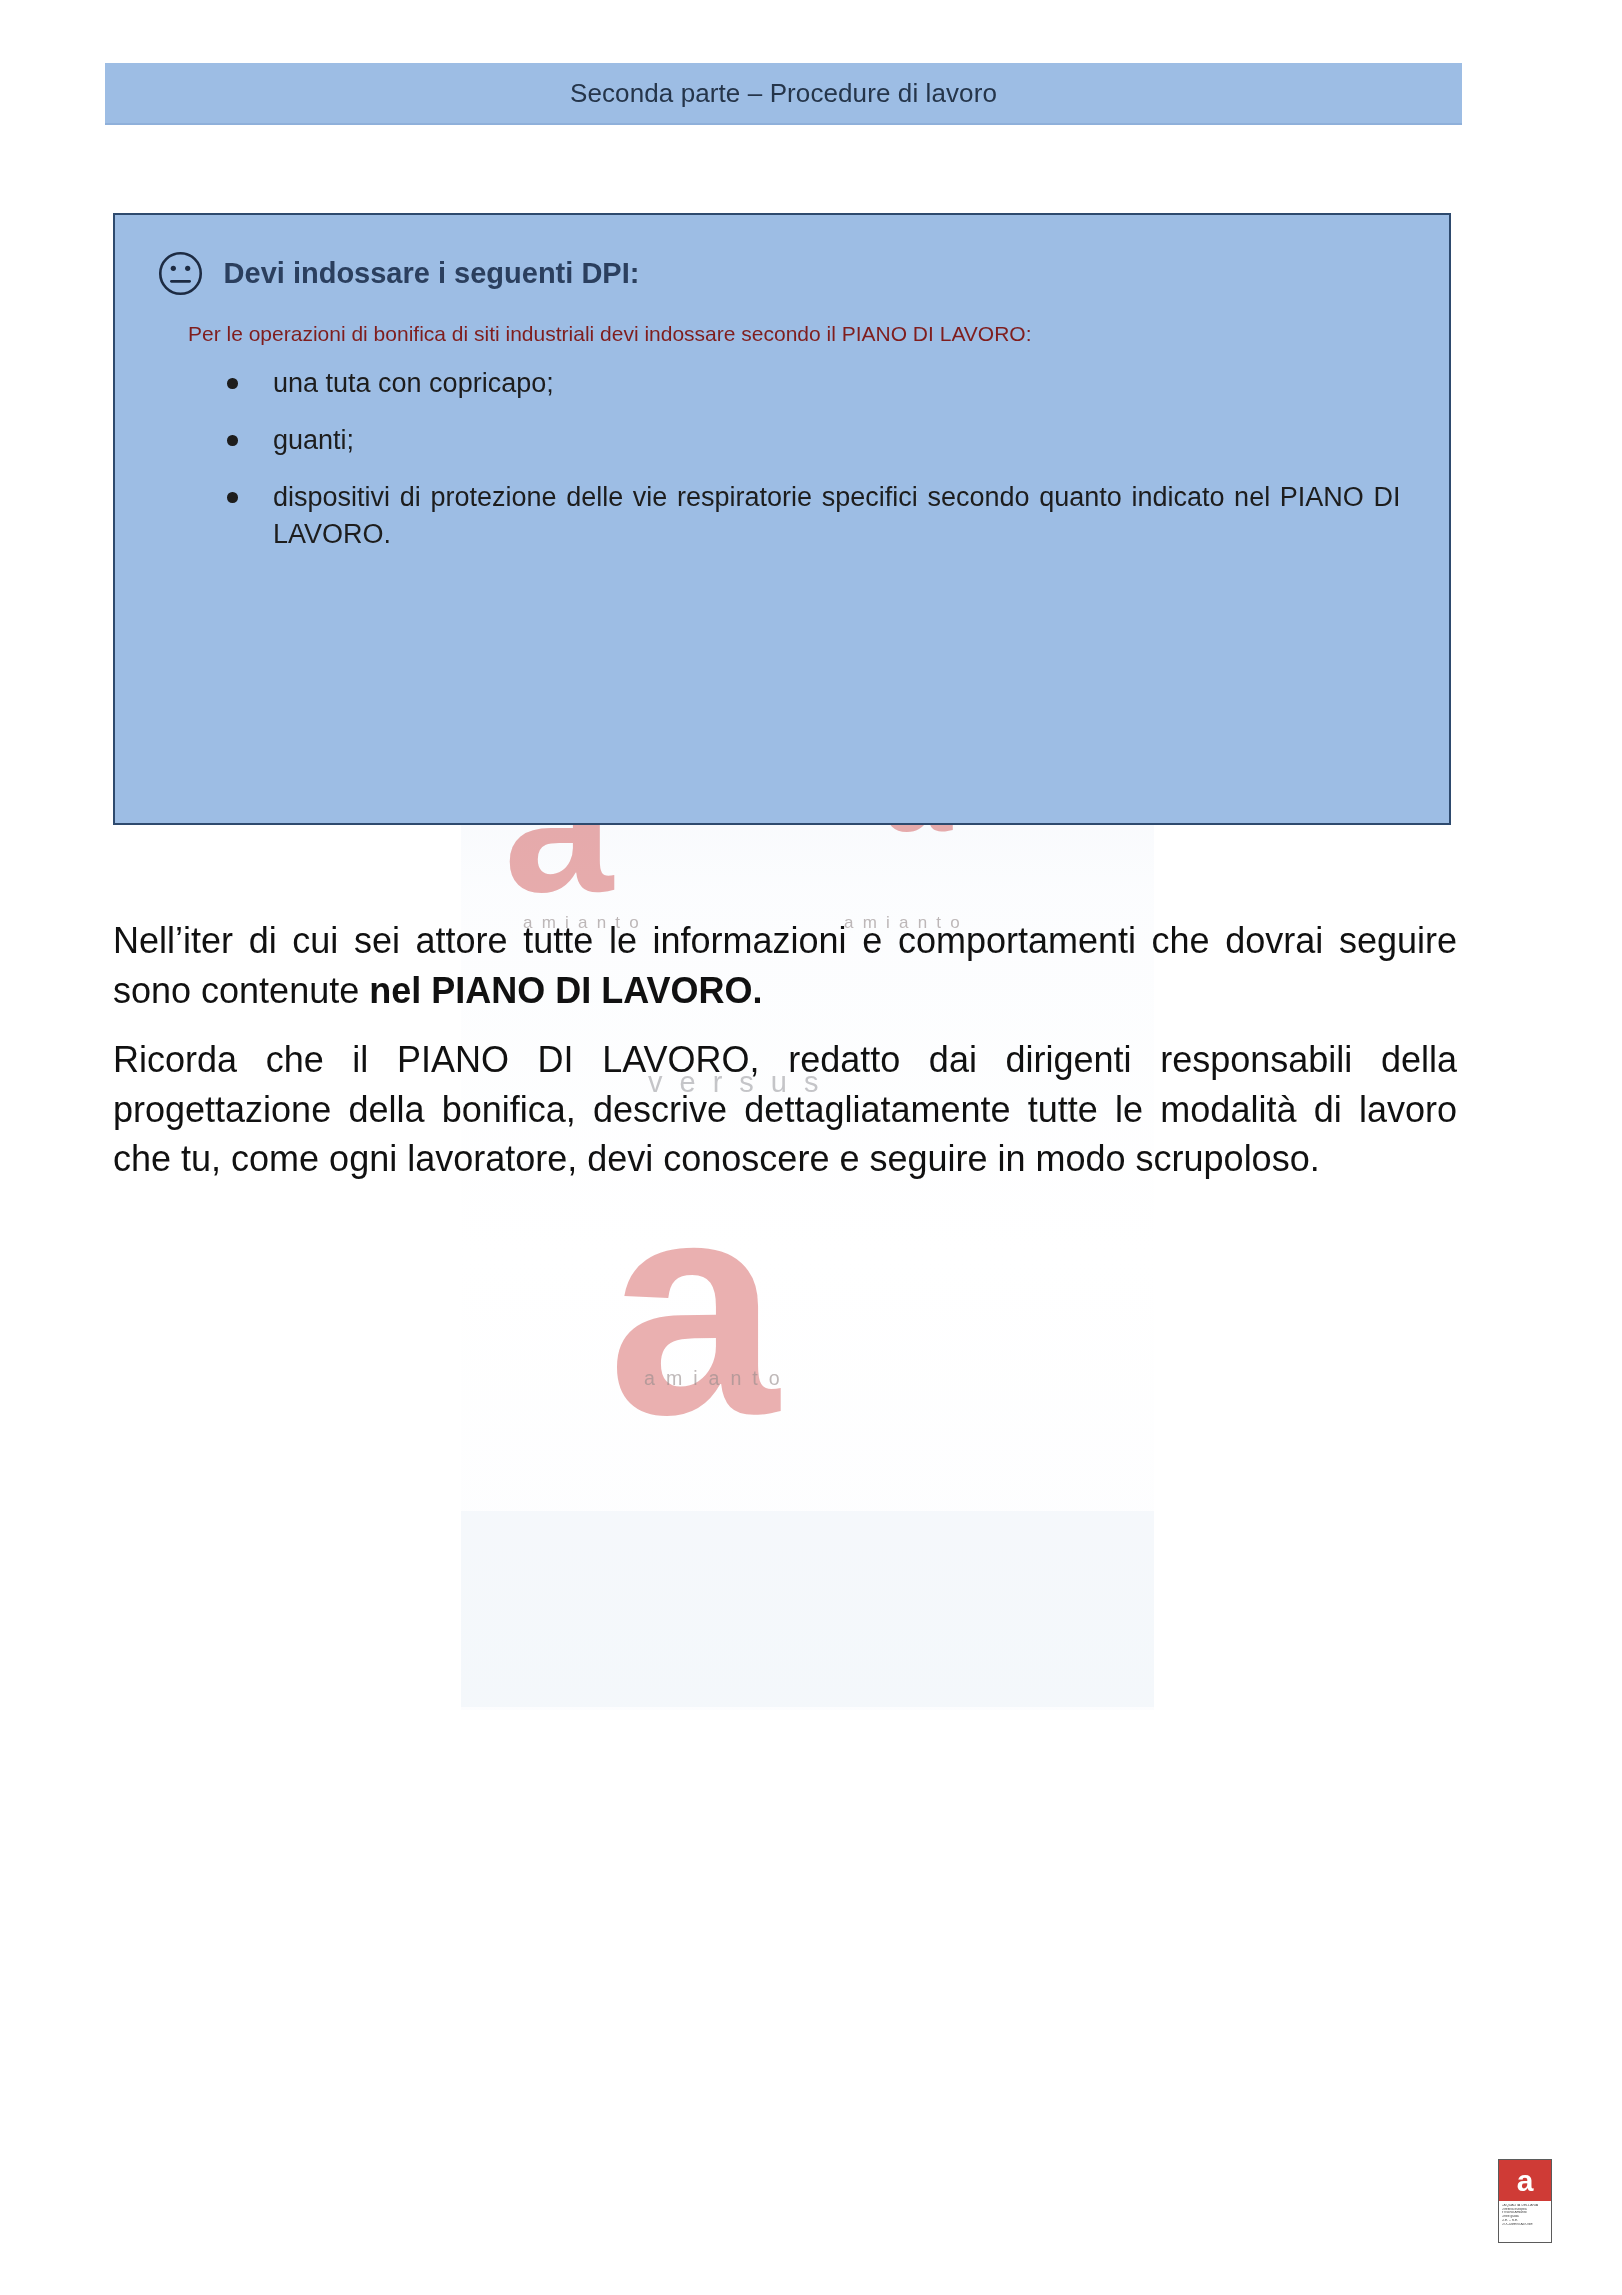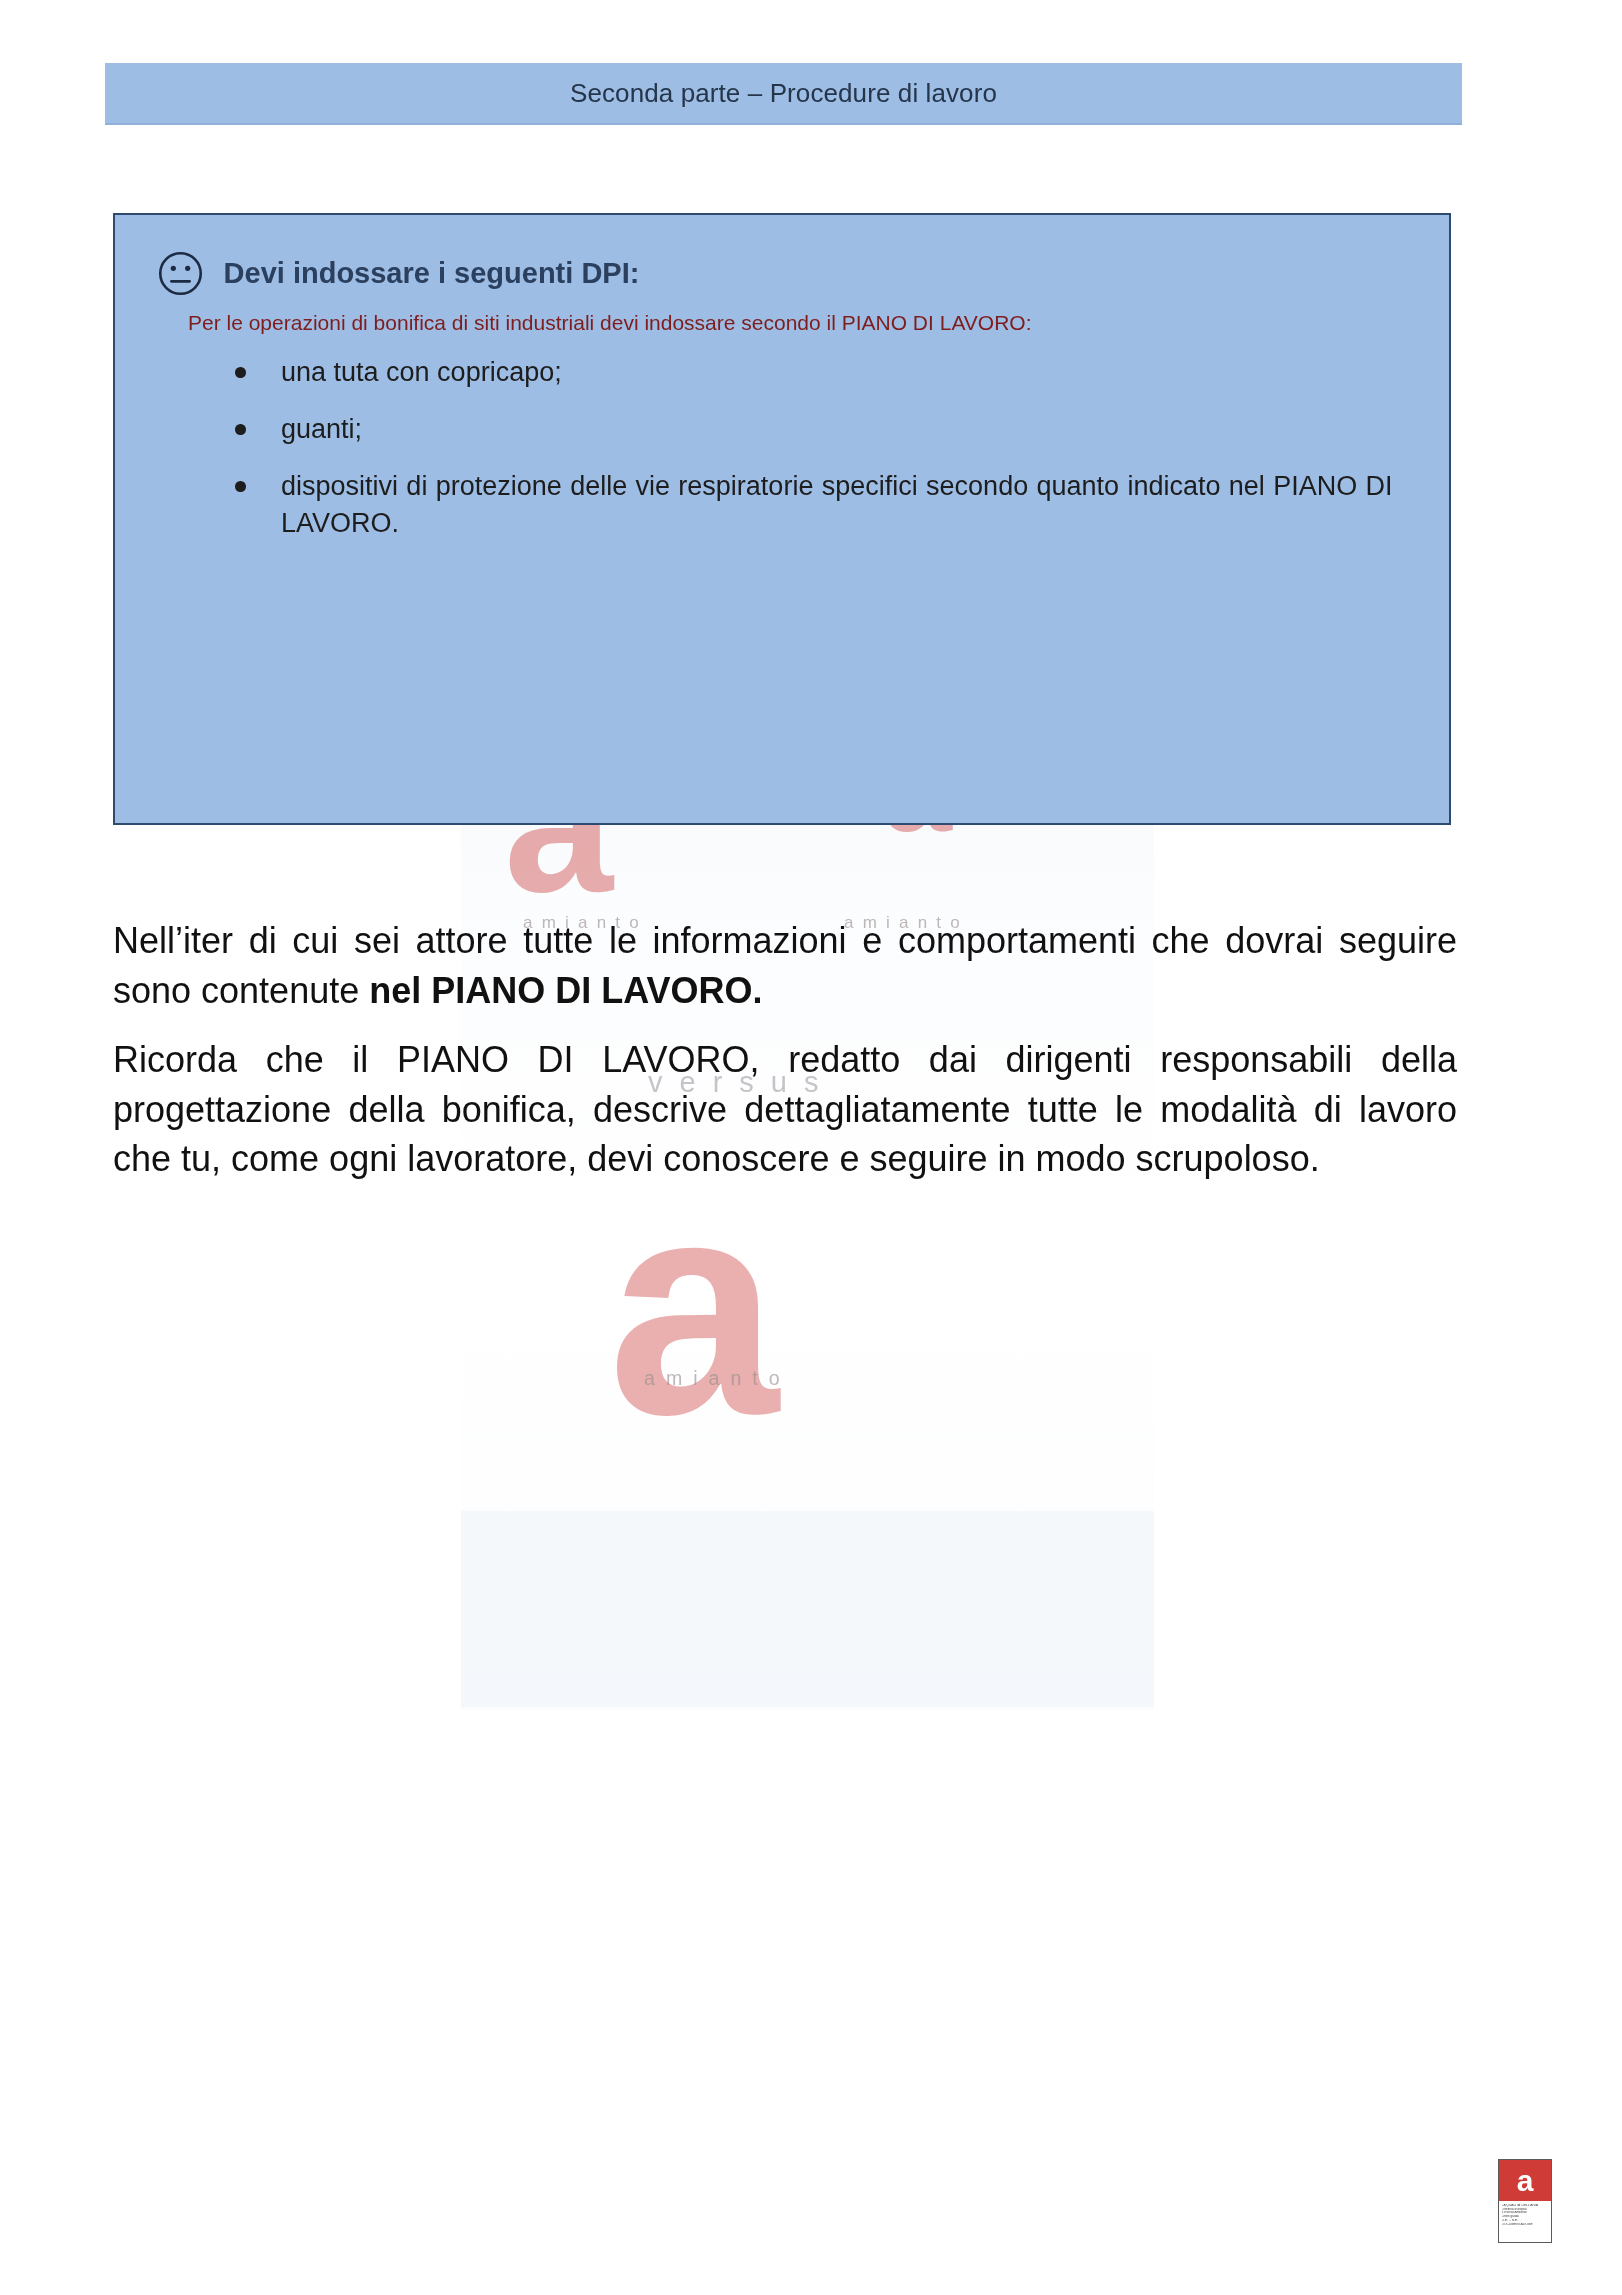--- a/index.html
+++ b/index.html
@@ -54,21 +54,21 @@
     height: 612px;
     box-sizing: border-box;
     background: #9dbde4;
     border: 2px solid #2e4a6e;
     padding: 35px 42px 0 42px;
   }
   .dpi-head {
     display: flex;
     align-items: center;
     gap: 19.6px;
-    margin-bottom: 12px;
+    margin-bottom: 23px;
     text-align: center;
   }
   .smiley {
     width: 47px;
     height: 47px;
     flex: 0 0 47px;
     position: relative;
   }
   .smiley svg { display: block; }
   .dpi-head-title {
@@ -78,21 +78,21 @@
   }
   .dpi-intro {
     font-size: 21px;
     line-height: 1.34;
     color: #7f1d1d;
     margin: 0 0 17px 31px;
     max-width: 1243px;
   }
   ul.dpi-list {
     list-style: none;
-    margin: 8px;
+    margin: 0;
     padding: 0 0 0 31px;
   }
   ul.dpi-list li {
     position: relative;
     font-size: 27px;
     line-height: 1.34;
     color: #1d1d1d;
     margin: 0 0 21px 0;
     padding-left: 85px;
   }

